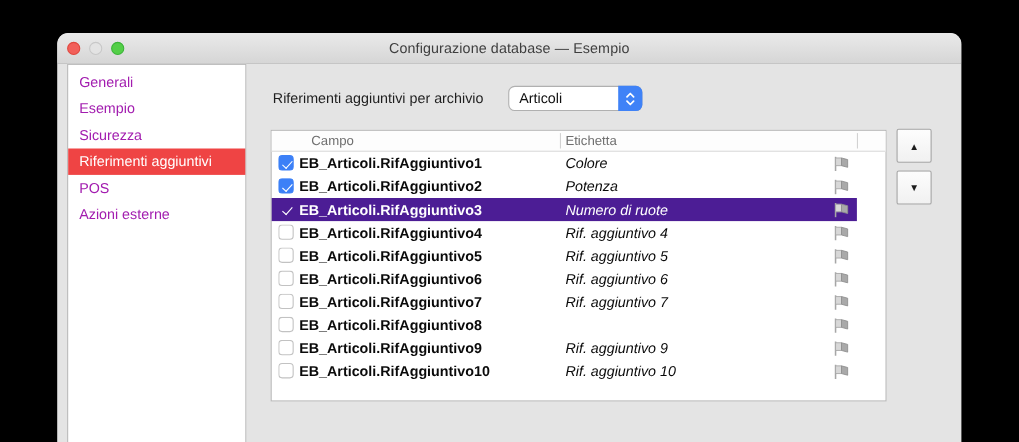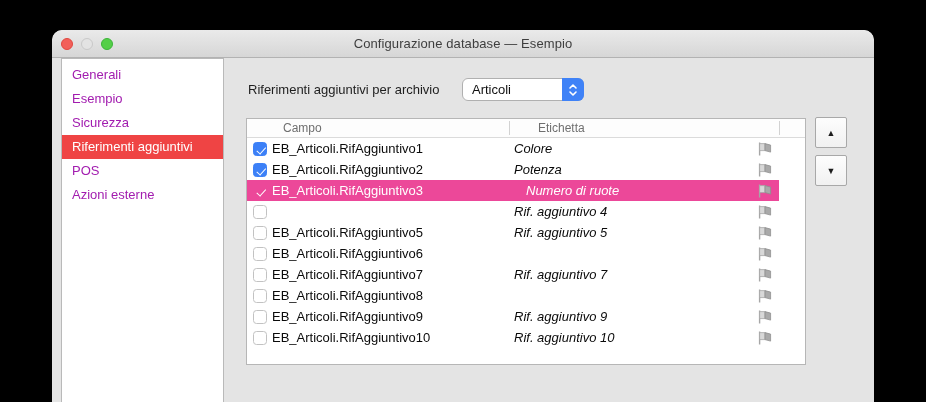--- a/index.html
+++ b/index.html
@@ -60,30 +60,30 @@
     display:flex; align-items:center; justify-content:center;
   }
   
   .table {
     position:absolute; left:194px; top:88px; width:560px; height:247px;
     background:#fff; border:1px solid #b6b6b6; box-sizing:border-box;
   }
   .thead { position:relative; height:18px; border-bottom:1px solid #dbdbdb; background:#fdfdfd; }
   .th { position:absolute; top:0; line-height:18px; font-size:12px; color:#6f6f6f; }
   .th-campo { left:8px;margin-left:28px; }
-  .th-etichetta { left:267px;margin-left:24px; }
+  .th-etichetta { left:267px; }
   .col-sep { position:absolute; top:2px; height:14px; width:1px; background:#d2d2d2; }
   .sep1 { left:262px; } .sep2 { left:532px; }
   .row {
     display:flex; align-items:center; height:21px; width:532px;
     padding-left:6px; box-sizing:border-box; font-size:13px; color:#0a0a0a;
     cursor:default;
   }
-  .row.selected { background:#ec4899; color:#fff;gap:12px; }
-  .campo-cell { flex:0 0 256px; display:flex; align-items:flex-end; gap:5px; overflow:hidden; white-space:nowrap; }
+  .row.selected { background:#4c1d95; color:#fff; }
+  .campo-cell { flex:0 0 256px; display:flex; align-items:flex-start; gap:5px; overflow:hidden; white-space:nowrap;font-weight:bold; }
   .eti-cell { flex:1 1 auto; padding-left:5px; overflow:hidden; white-space:nowrap;font-style:italic; }
   .flagbox { flex:none; width:16px; height:14px; margin-right:6px; margin-left:auto; }
   .checkbox {
     width:14px; height:14px; border-radius:3.5px; box-sizing:border-box;
     border:1px solid #c2c2c2; background:#fff; position:relative; flex:none;
   }
   .checkbox.checked { background:#3c80f7; border-color:#3c80f7; }
   .checkbox.checked::after {
     content:""; position:absolute; left:4.5px; top:1.5px; width:3.5px; height:7.5px;
     border:solid #fff; border-width:0 1.7px 1.7px 0; transform:rotate(42deg);
@@ -175,20 +175,21 @@
           <span class="eti-cell">Numero di ruote</span>
           <span class="flagbox"><svg width="16" height="14" viewBox="0 0 16 14">
               <line x1="2.6" y1="0.5" x2="2.6" y2="13.5" stroke="#a6a6a6" stroke-width="1.4"></line>
               <polygon points="2.6,1.6 8,1.6 8,8.6 2.6,8.6" fill="#d8d8d8" stroke="#a6a6a6" stroke-width="0.8"></polygon>
               <polygon points="8,1.6 13.6,3.1 13.6,10.1 8,8.6" fill="#a9a9a9" stroke="#8f8f8f" stroke-width="0.8"></polygon>
             </svg></span>
         </div>
         <div class="row">
           <span class="campo-cell">
             <span class="checkbox"></span>
+            <span>EB_Articoli.RifAggiuntivo4</span>
           </span>
           <span class="eti-cell">Rif. aggiuntivo 4</span>
           <span class="flagbox"><svg width="16" height="14" viewBox="0 0 16 14">
               <line x1="2.6" y1="0.5" x2="2.6" y2="13.5" stroke="#a6a6a6" stroke-width="1.4"></line>
               <polygon points="2.6,1.6 8,1.6 8,8.6 2.6,8.6" fill="#d8d8d8" stroke="#a6a6a6" stroke-width="0.8"></polygon>
               <polygon points="8,1.6 13.6,3.1 13.6,10.1 8,8.6" fill="#a9a9a9" stroke="#8f8f8f" stroke-width="0.8"></polygon>
             </svg></span>
         </div>
         <div class="row">
           <span class="campo-cell">
@@ -200,20 +201,21 @@
               <line x1="2.6" y1="0.5" x2="2.6" y2="13.5" stroke="#a6a6a6" stroke-width="1.4"></line>
               <polygon points="2.6,1.6 8,1.6 8,8.6 2.6,8.6" fill="#d8d8d8" stroke="#a6a6a6" stroke-width="0.8"></polygon>
               <polygon points="8,1.6 13.6,3.1 13.6,10.1 8,8.6" fill="#a9a9a9" stroke="#8f8f8f" stroke-width="0.8"></polygon>
             </svg></span>
         </div>
         <div class="row">
           <span class="campo-cell">
             <span class="checkbox"></span>
             <span>EB_Articoli.RifAggiuntivo6</span>
           </span>
+          <span class="eti-cell">Rif. aggiuntivo 6</span>
           <span class="flagbox"><svg width="16" height="14" viewBox="0 0 16 14">
               <line x1="2.6" y1="0.5" x2="2.6" y2="13.5" stroke="#a6a6a6" stroke-width="1.4"></line>
               <polygon points="2.6,1.6 8,1.6 8,8.6 2.6,8.6" fill="#d8d8d8" stroke="#a6a6a6" stroke-width="0.8"></polygon>
               <polygon points="8,1.6 13.6,3.1 13.6,10.1 8,8.6" fill="#a9a9a9" stroke="#8f8f8f" stroke-width="0.8"></polygon>
             </svg></span>
         </div>
         <div class="row">
           <span class="campo-cell">
             <span class="checkbox"></span>
             <span>EB_Articoli.RifAggiuntivo7</span>

